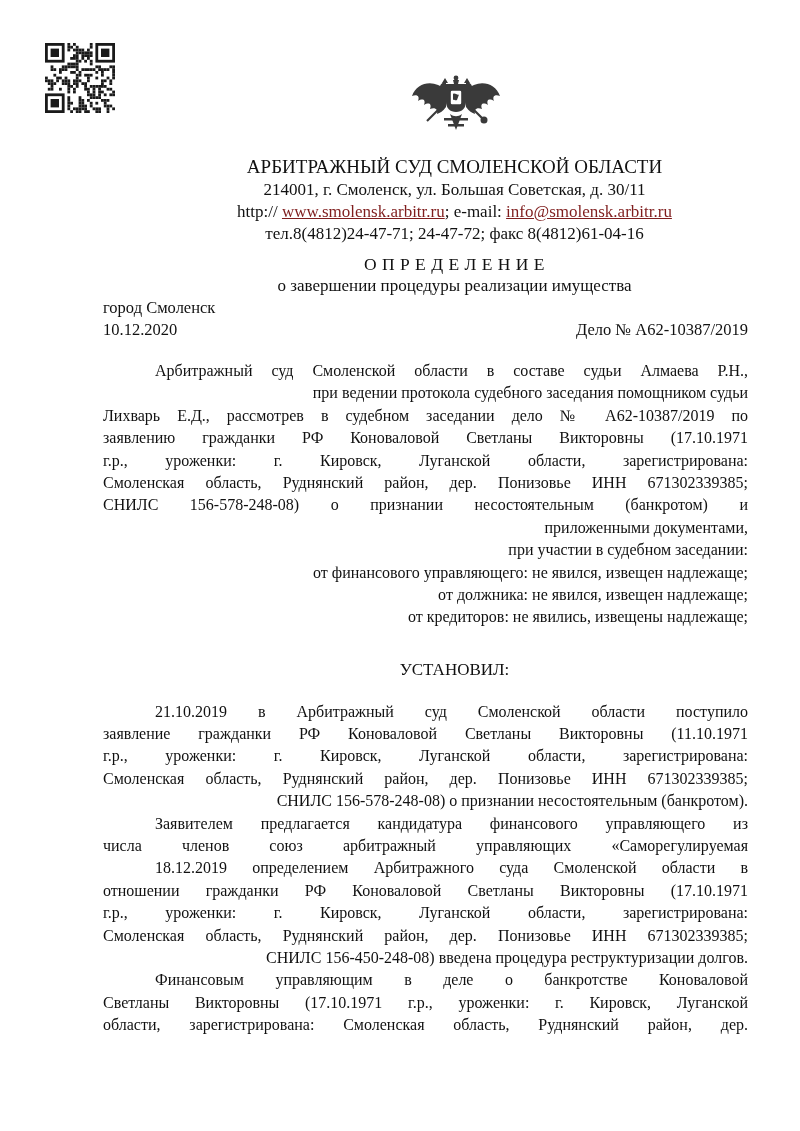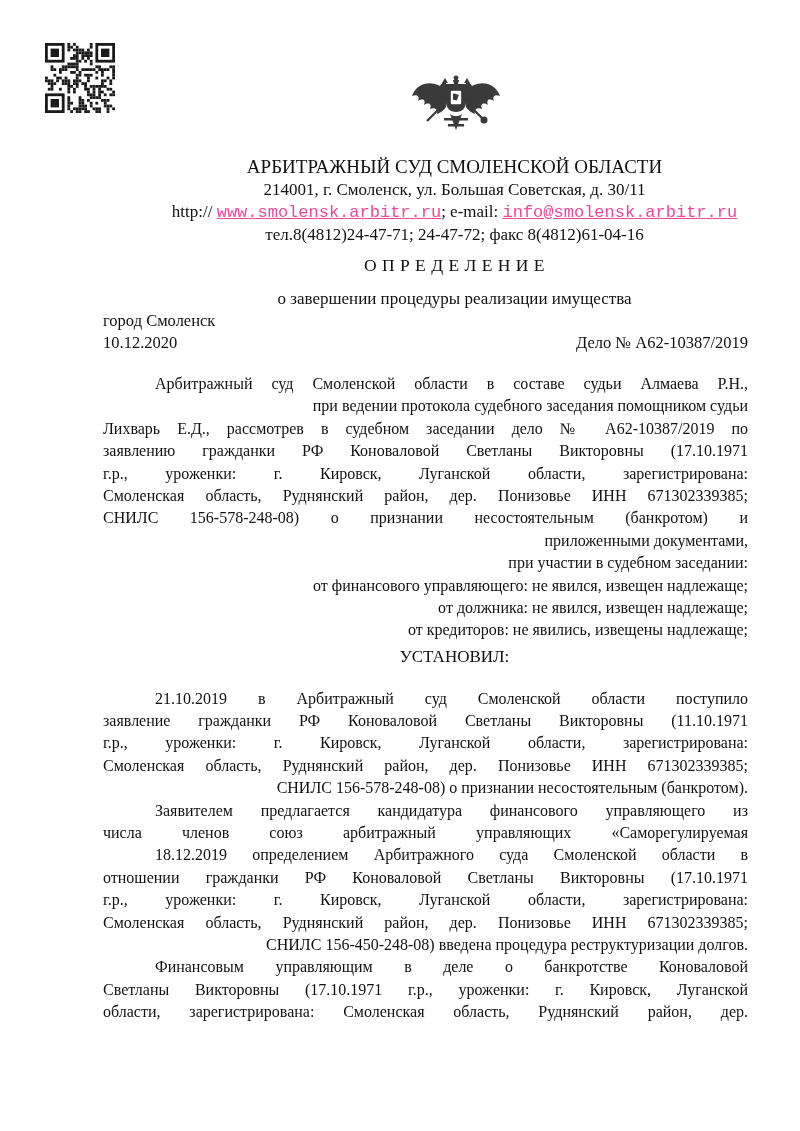--- a/index.html
+++ b/index.html
@@ -10,30 +10,30 @@
     font-family:"Liberation Serif","DejaVu Serif",serif;
     color:#111;
     overflow:hidden;
     border-radius:16px;
   }
   .qr{position:absolute;left:45px;top:43px;width:70px;height:70px;}
   .emblem{position:absolute;left:410px;top:74px;}
   .content{padding:155px 52px 0 103px;}
   .hdr-name{font-size:19px;line-height:24px;text-align:center;padding-left:58px;white-space:nowrap;}
   .hdr-line{font-size:17px;line-height:22px;text-align:center;padding-left:58px;white-space:nowrap;}
-  .doc-link{color:#ec4899;text-decoration:underline;cursor:pointer;font-family:Liberation Mono, monospace;}
+  .doc-link{color:#7f1d1d;text-decoration:underline;cursor:pointer;}
   .title{font-size:17.5px;line-height:22px;text-align:center;padding-left:58px;letter-spacing:0.5px;margin-top:8px;white-space:nowrap;}
-  .subtitle{font-size:17px;line-height:22px;text-align:center;padding-left:58px;white-space:nowrap;margin-top:12px;}
+  .subtitle{font-size:17px;line-height:22px;text-align:center;padding-left:58px;white-space:nowrap;}
   .city{font-size:16.5px;line-height:22px;text-align:left;}
   .daterow{display:flex;justify-content:space-between;font-size:16.5px;line-height:22px;}
   .body-block{margin-top:19px;font-size:16px;}
   .ln{height:22.4px;line-height:22.4px;text-align:right;overflow:visible;}
   .jfill{text-align:justify;text-align-last:justify;}
   .ind{text-indent:52px;}
-  .established{font-size:17px;line-height:22px;text-align:center;padding-left:58px;margin-top:4px;margin-bottom:20px;}
+  .established{font-size:17px;line-height:22px;text-align:center;padding-left:58px;margin-top:30px;margin-bottom:20px;}
 </style>
 </head>
 <body>
 
 <div class="page">
 
   <div class="qr">
     <svg id="qr-svg" width="70" height="70" viewBox="0 0 70 70">
         <rect x="0" y="33.599999999999994" width="2.8" height="2.8" fill="#1a1a1a"></rect>
         <rect x="0" y="36.4" width="2.8" height="2.8" fill="#1a1a1a"></rect>

